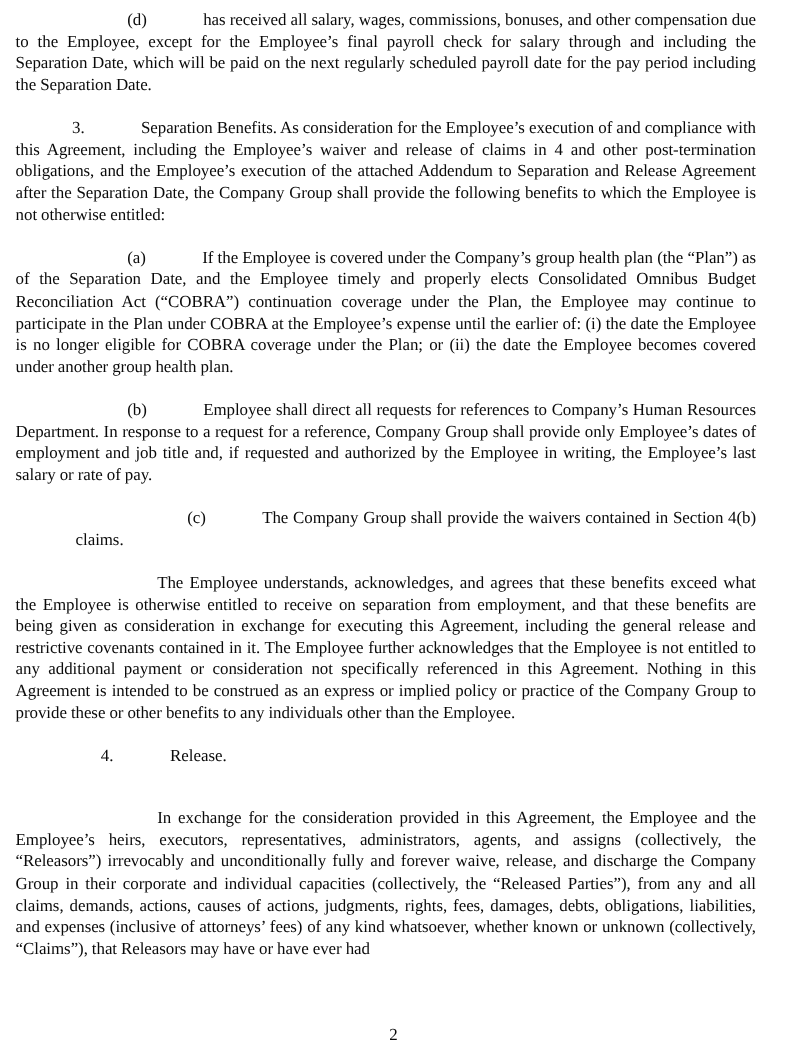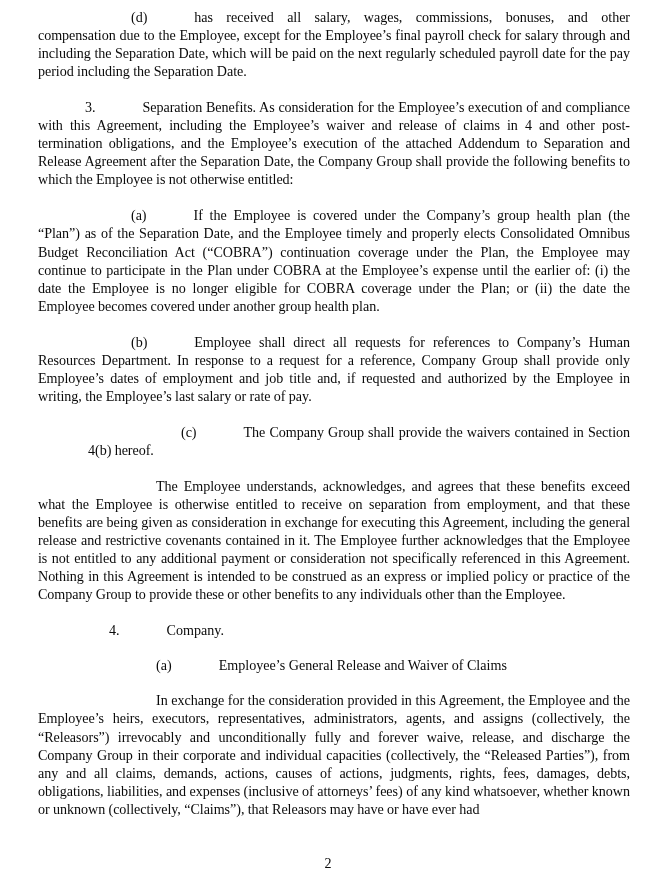--- a/index.html
+++ b/index.html
@@ -13,21 +13,21 @@
     overflow: hidden;
     font-family: "Liberation Serif", "DejaVu Serif", serif;
     color: #0a0a0a;
   }
   .page {
     position: relative;
     width: 656px;
     height: 877px;
     background: #ffffff;
     box-sizing: border-box;
-    padding: 8px 26px 0 38px;
+    padding: 8px 26px 0 13px;
   }
   .para {
     font-size: 14.1px;
     line-height: 18.05px;
     text-align: justify;
     text-justify: inter-word;
     margin: 0;
     letter-spacing: -0.05px;
     word-spacing: -0.1px;
   }
@@ -98,33 +98,32 @@
 
   <p class="para indent-letter"><span>(a)</span><span class="tab-letter"></span><span>If the Employee is covered under the Company’s group health plan (the “</span><span class="b">Plan</span><span>”) as of the Separation Date, and the Employee timely and properly elects Consolidated Omnibus Budget Reconciliation Act (“</span><span class="b">COBRA</span><span>”) continuation coverage under the Plan, the Employee may continue to participate in the Plan under COBRA at the Employee’s expense until the earlier of: (i) the date the Employee is no longer eligible for COBRA coverage under the Plan; or (ii) the date the Employee becomes covered under another group health plan.</span></p>
 
   <div class="gap"></div>
 
   <p class="para indent-letter"><span>(b)</span><span class="tab-letter"></span><span>Employee shall direct all requests for references to Company’s Human Resources Department. In response to a request for a reference, Company Group shall provide only Employee’s dates of employment and job title and, if requested and authorized by the Employee in writing, the Employee’s last salary or rate of pay.</span></p>
 
   <div class="gap"></div>
 
   <p class="para indent-letter hang-hereof"><span>(c)</span><span class="tab-letter"></span><span>The Company Group shall provide the waivers contained in Section 4(b)</span>
-    <span>hereof.</span></p>
+    <span>claims.</span></p>
 
   <div class="gap"></div>
 
   <p class="para plain-indent"><span>The Employee understands, acknowledges, and agrees that these benefits exceed what the Employee is otherwise entitled to receive on separation from employment, and that these benefits are being given as consideration in exchange for executing this Agreement, including the general release and restrictive covenants contained in it. The Employee further acknowledges that the Employee is not entitled to any additional payment or consideration not specifically referenced in this Agreement. Nothing in this Agreement is intended to be construed as an express or implied policy or practice of the Company Group to provide these or other benefits to any individuals other than the Employee.</span></p>
 
   <div class="gap"></div>
 
-  <p class="heading-line lbl-indent-1"><span>4.</span><span class="tab-num"></span><span class="u">Company</span><span>.</span></p>
+  <p class="heading-line lbl-indent-1"><span>4.</span><span class="tab-num"></span><span class="u">Release</span><span>.</span></p>
 
   <div class="gap-sm"></div>
 
-  <p class="heading-line lbl-indent-2"><span>(a)</span><span class="tab-letter"></span><span class="u">Employee’s General Release and Waiver of Claims</span></p>
 
   <div class="gap-sm"></div>
 
   <p class="para plain-indent"><span>In exchange for the consideration provided in this Agreement, the Employee and the Employee’s heirs, executors, representatives, administrators, agents, and assigns (collectively, the “</span><span class="b">Releasors</span><span>”) irrevocably and unconditionally fully and forever waive, release, and discharge the Company Group in their corporate and individual capacities (collectively, the “</span><span class="b">Released Parties</span><span>”), from any and all claims, demands, actions, causes of actions, judgments, rights, fees, damages, debts, obligations, liabilities, and expenses (inclusive of attorneys’ fees) of any kind whatsoever, whether known or unknown (collectively, “</span><span class="b">Claims</span><span>”), that Releasors may have or have ever had</span></p>
 
   <div class="page-number">2</div>
 
 </div>
 
 </body></html>

